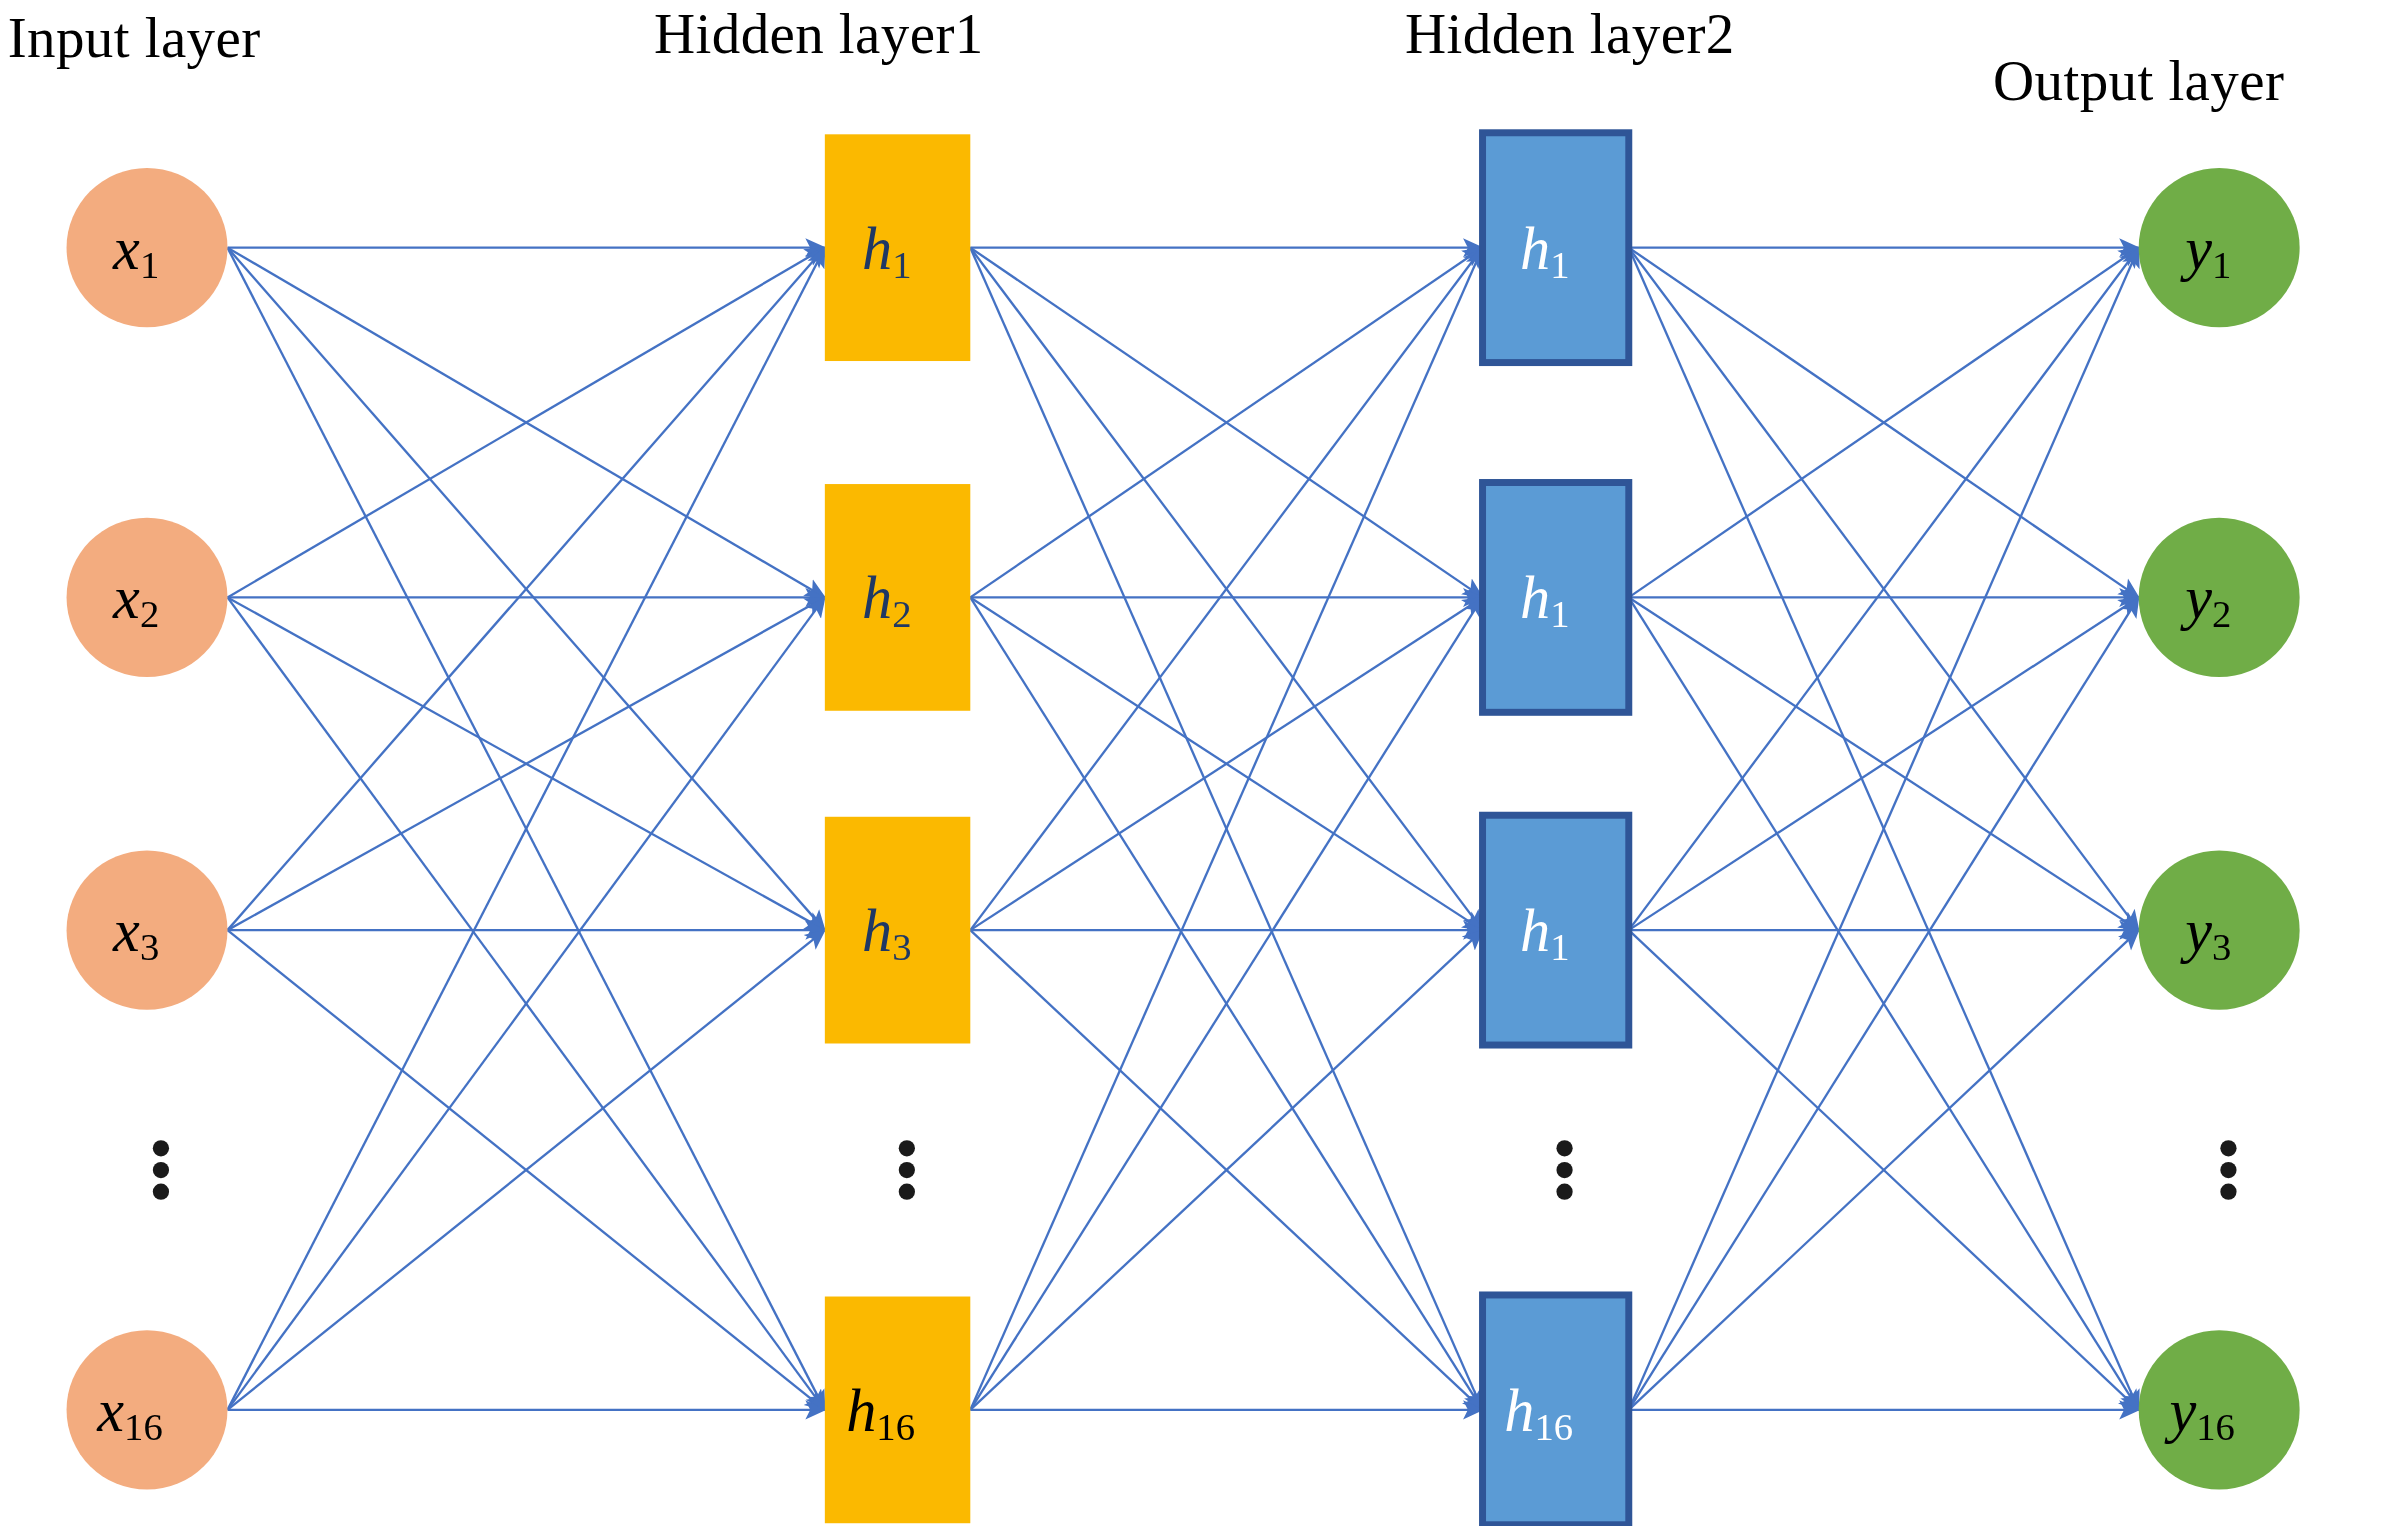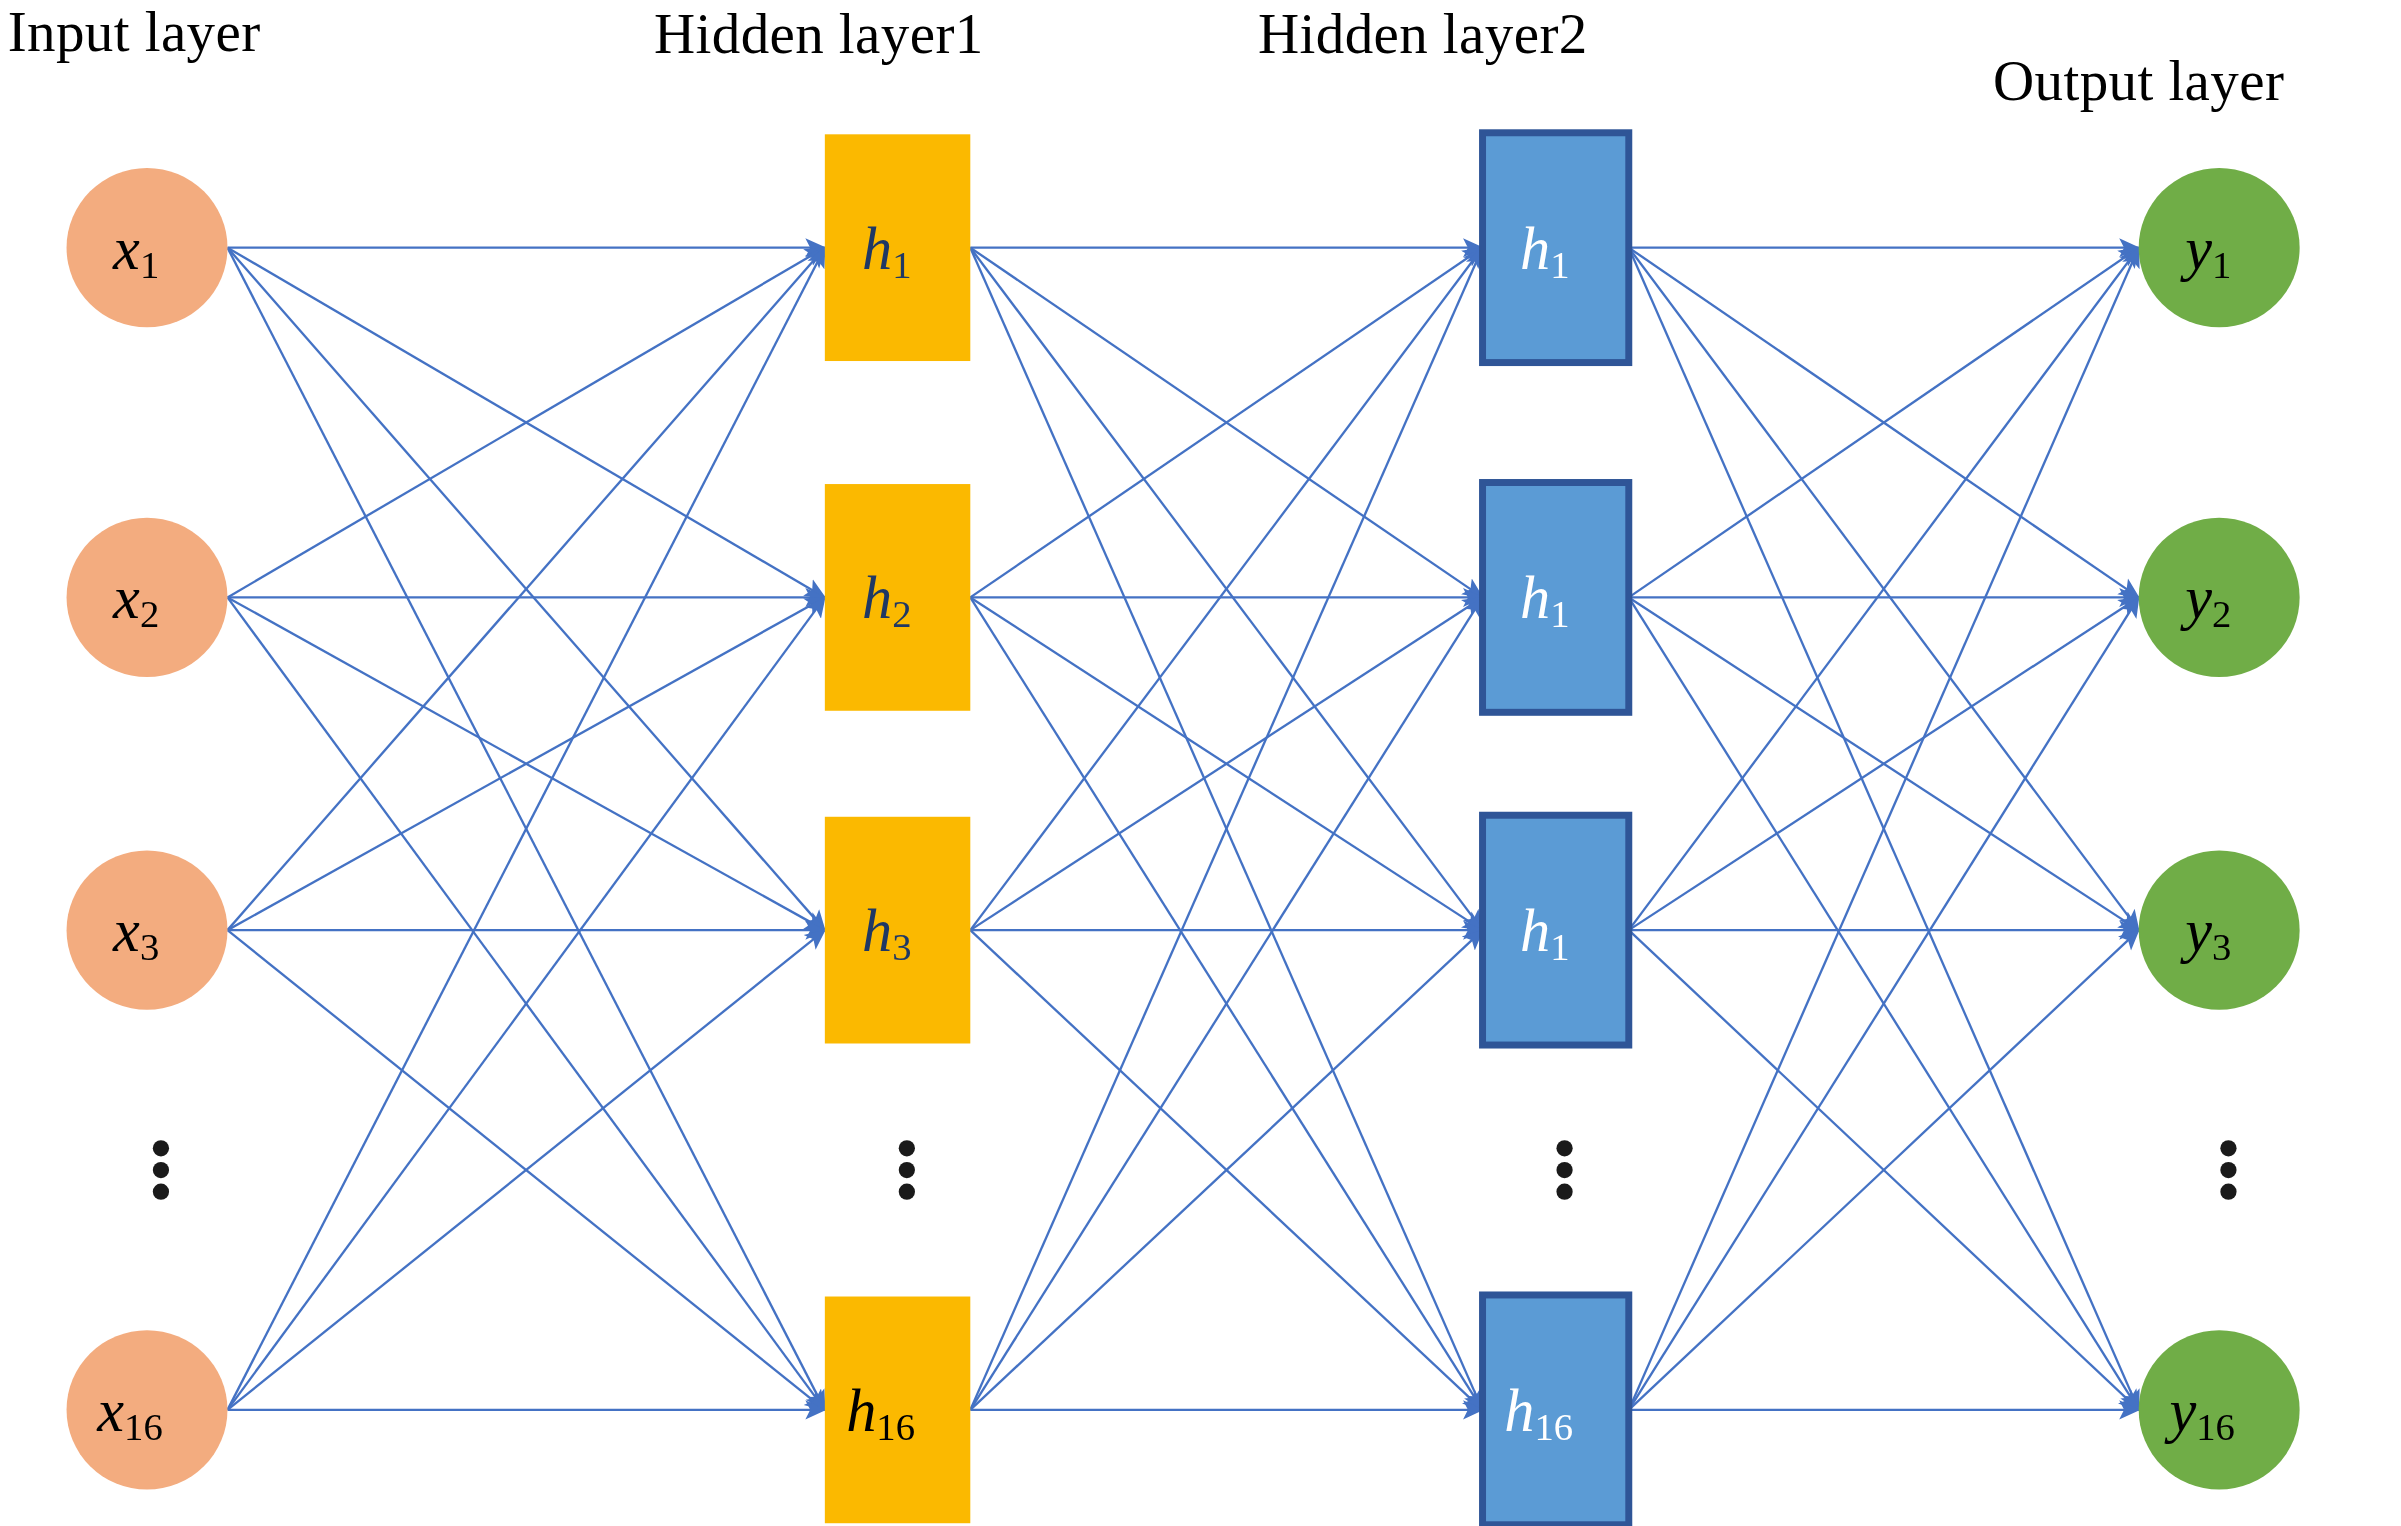--- a/index.html
+++ b/index.html
@@ -192,19 +192,19 @@
           <circle cx="2022" cy="1540" r="10.5" fill="#1A1A1A"></circle>
         </g>
         <g>
           <circle cx="2880" cy="1484" r="10.5" fill="#1A1A1A"></circle>
           <circle cx="2880" cy="1512" r="10.5" fill="#1A1A1A"></circle>
           <circle cx="2880" cy="1540" r="10.5" fill="#1A1A1A"></circle>
         </g>
       </g>
   </svg>
 
-  <div class="col-header" id="hdr0" style="left: 7.7px; top: 3px;">Input layer</div>
+  <div class="col-header" id="hdr0" style="left: 7.7px; top: 9px;">Input layer</div>
   <div class="col-header" id="hdr1" style="left: 654px; top: 4.6px;">Hidden layer1</div>
-  <div class="col-header" id="hdr2" style="left: 1258px; top: 4.6px;">Hidden layer2</div>
+  <div class="col-header" id="hdr2" style="left: 1405px; top: 4.6px;">Hidden layer2</div>
   <div class="col-header" id="hdr3" style="left: 1993px; top: 4.6px; margin-top: 47px;">Output layer</div>
 
 </div>
 
 
 </body></html>

